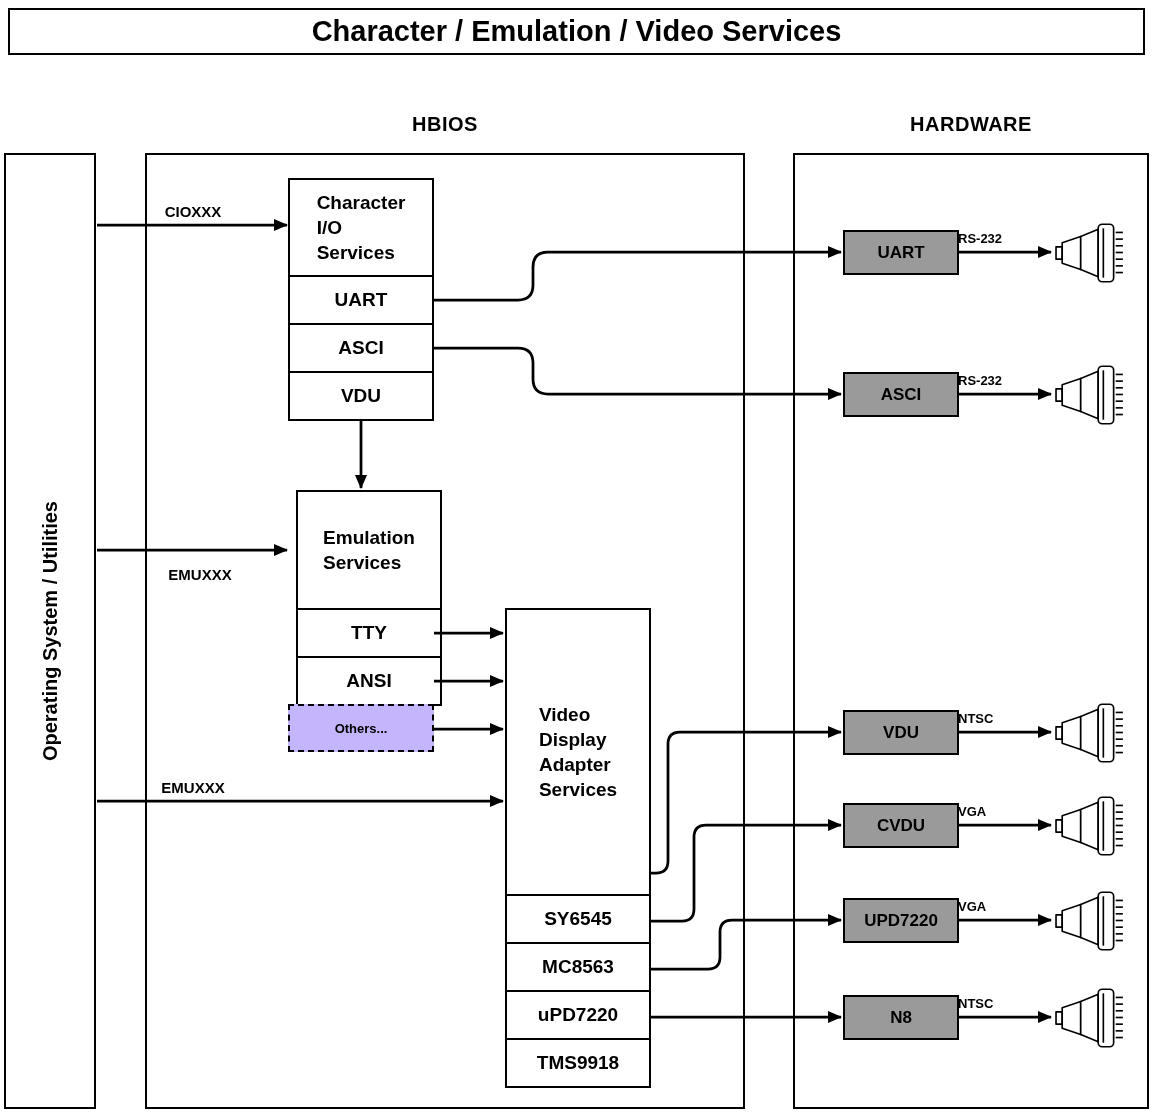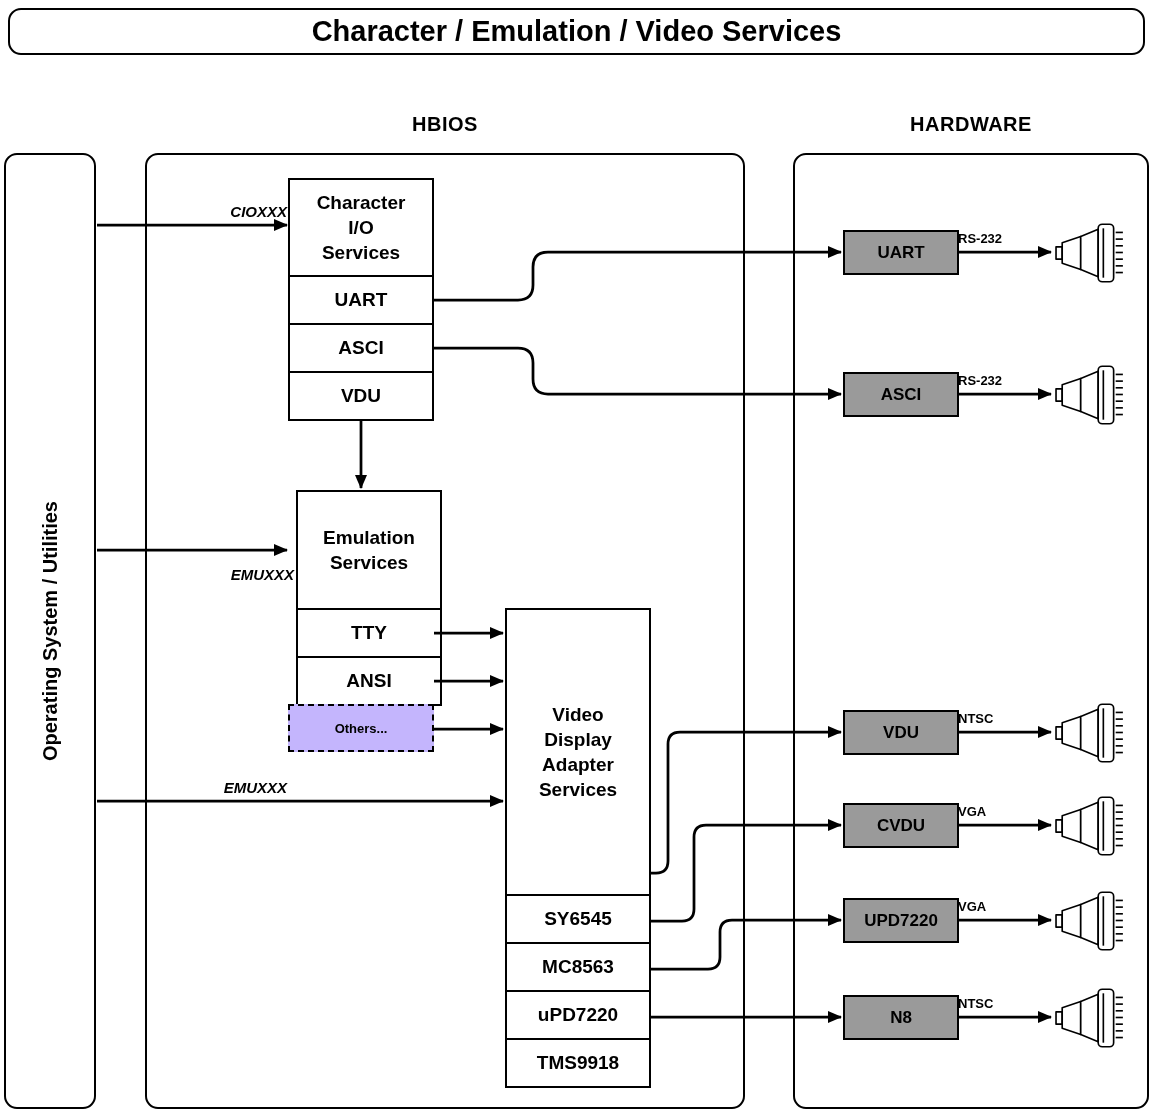--- a/index.html
+++ b/index.html
@@ -1,44 +1,44 @@
 <!DOCTYPE html>
 <html style="--hw-fill: #9a9a9a;"><head>
 <meta charset="utf-8">
 <style>
   * { margin:0; padding:0; box-sizing:border-box; }
   html, body { background:#ffffff; }
   body { font-family:"Liberation Sans", sans-serif; color:#000; }
   #stage { position:relative; width:1154px; height:1115px; background:#fff; overflow:hidden; }
-  .abs { position:absolute;border-radius:13px; }
+  .abs { position:absolute; }
 
   .title-box { left:8px; top:8px; width:1137px; height:47px; border:2px solid #000;
                display:flex; align-items:center; justify-content:center;
                font-size:29px; font-weight:bold; }
 
   .section-label { font-size:20px; font-weight:bold; text-align:center; letter-spacing:0.5px; }
 
   .container-box { border:2px solid #000; background:transparent; }
 
   .os-box { left:4px; top:153px; width:92px; height:956px; border:2px solid #000;
             display:flex; align-items:center; justify-content:center; background:#fff; }
   .os-label { writing-mode:vertical-rl; transform:rotate(180deg); font-size:20px;
               font-weight:bold; white-space:nowrap; }
 
   .block { position:absolute; border:2px solid #000; background:#fff; }
-  .block-header { display:flex; align-items:center; justify-content:center; text-align:center;
+  .block-header { display:flex; align-items:center; justify-content:center; 
                   white-space:pre-line; font-weight:bold; font-size:19px; line-height:1.32; }
   .block-cell { border-top:2px solid #000; display:flex; align-items:center; justify-content:center;
                 font-weight:bold; font-size:19px; height:48px; }
 
   .dashed-cell { position:absolute; border:2px dashed #000; background:#c4b5fd;
                  display:flex; align-items:center; justify-content:center;
                  font-weight:bold; font-size:13px; }
 
-  .bus-label { position:absolute; font-size:15px; font-weight:bold; text-align:right;font-style:italic; }
+  .bus-label { position:absolute; font-size:15px; font-weight:bold; text-align:center; }
 
   .hw-box { position:absolute; width:116px; height:45px; background:var(--hw-fill, #9a9a9a);
             border:2px solid #000; display:flex; align-items:center; justify-content:center;
             font-size:17px; font-weight:bold; }
 
   .signal-label { position:absolute; width:94px; font-size:13px; font-weight:bold; }
 
   .connector { position:absolute; width:72px; height:64px; }
 
   #lines { position:absolute; left:0; top:0; width:1154px; height:1115px; pointer-events:none; }

